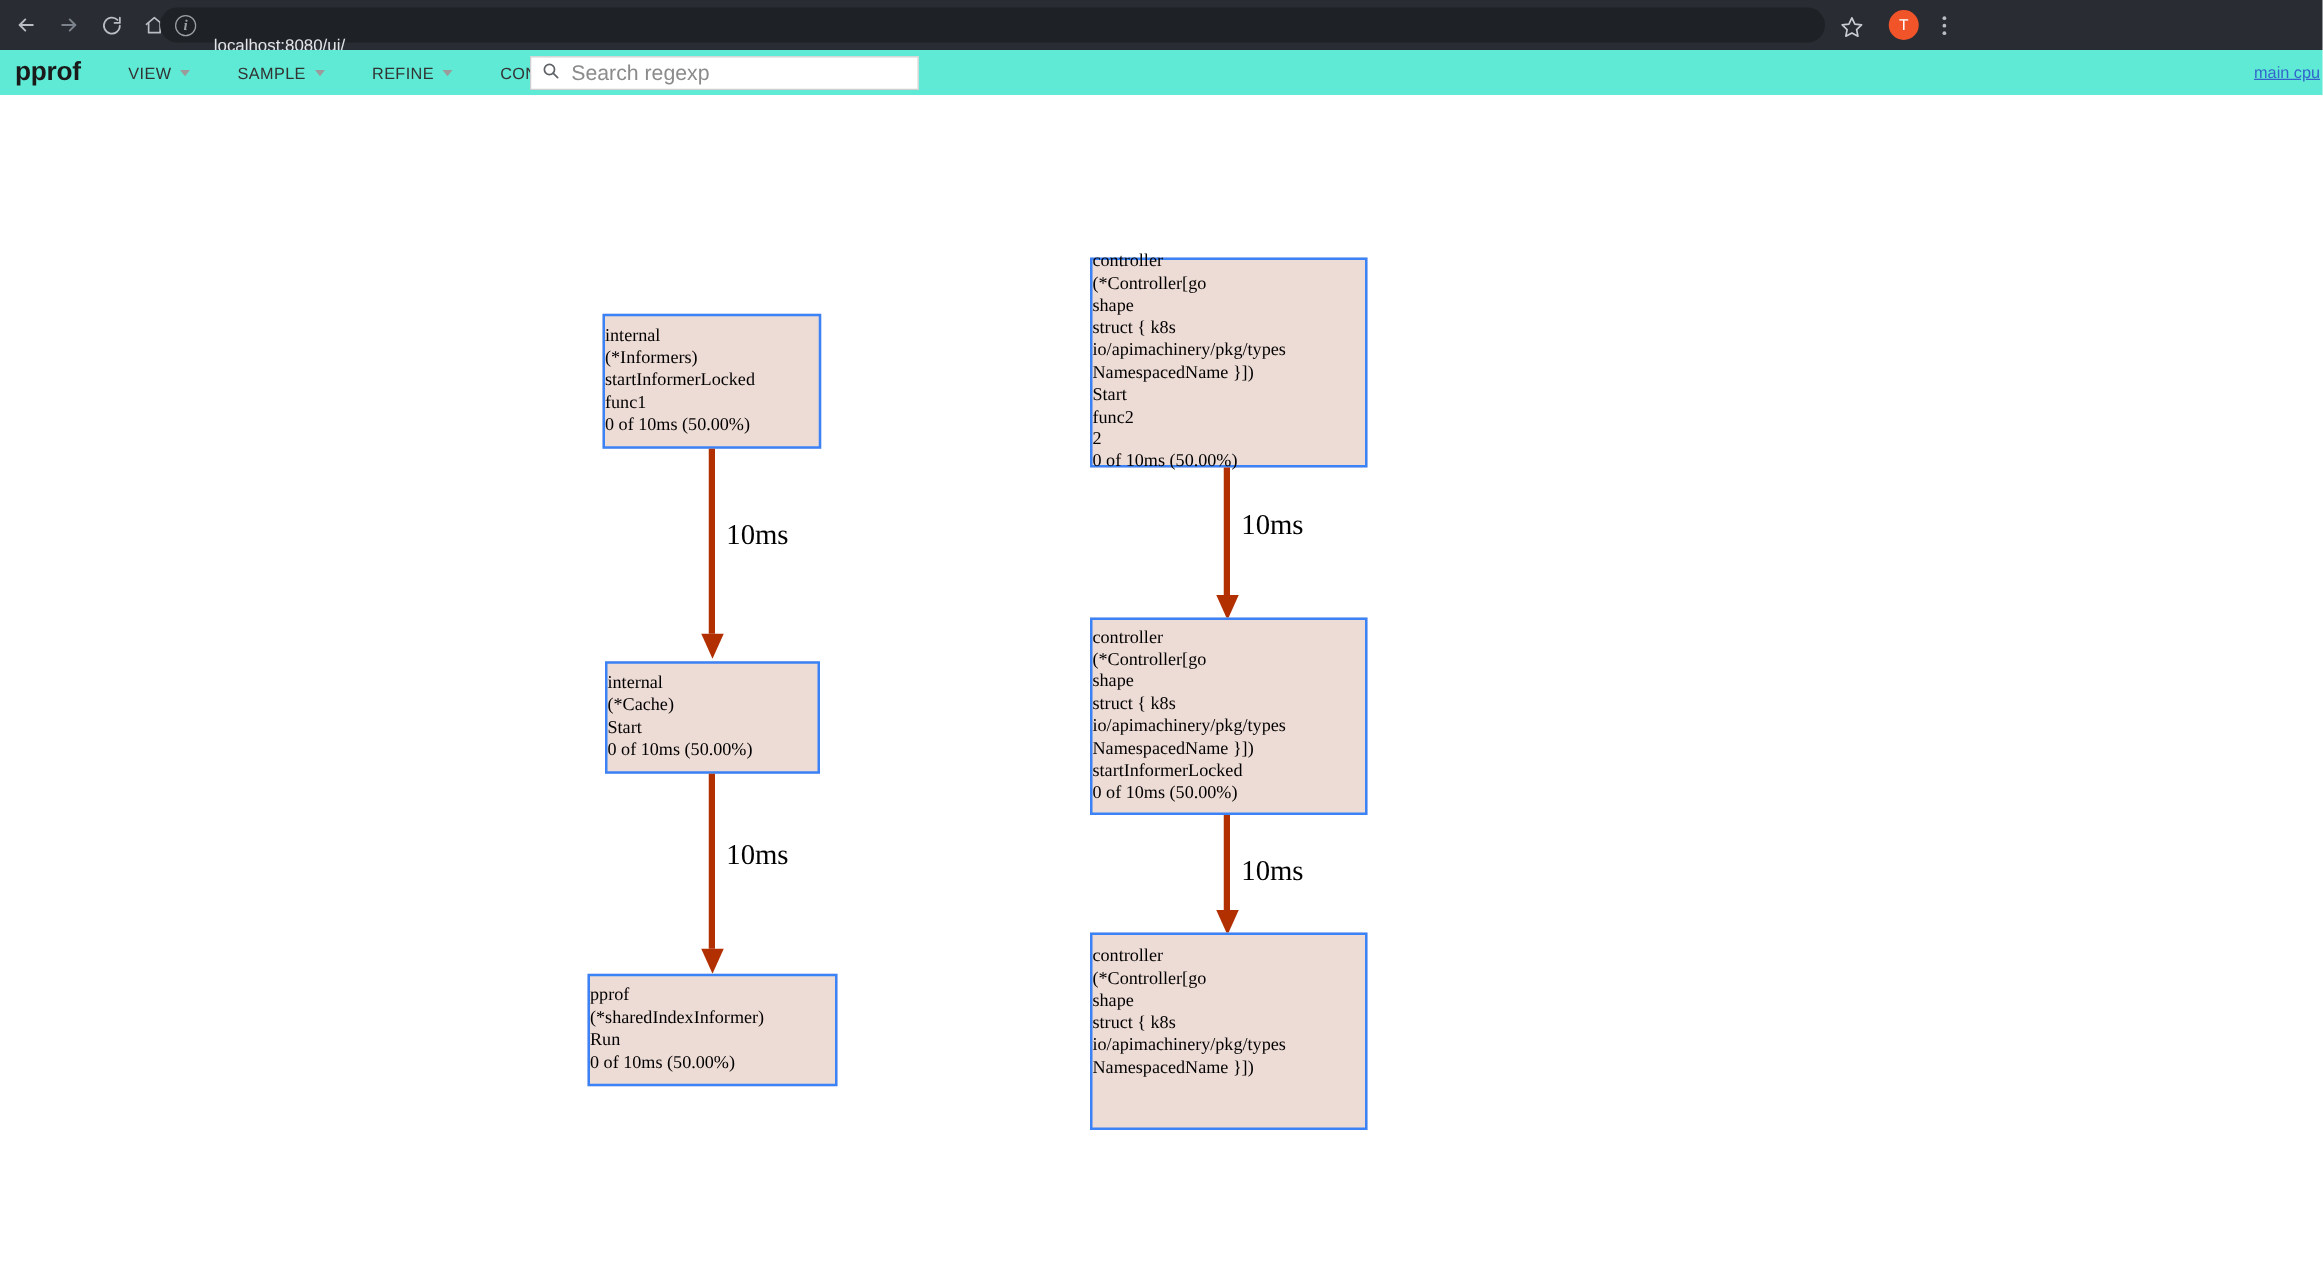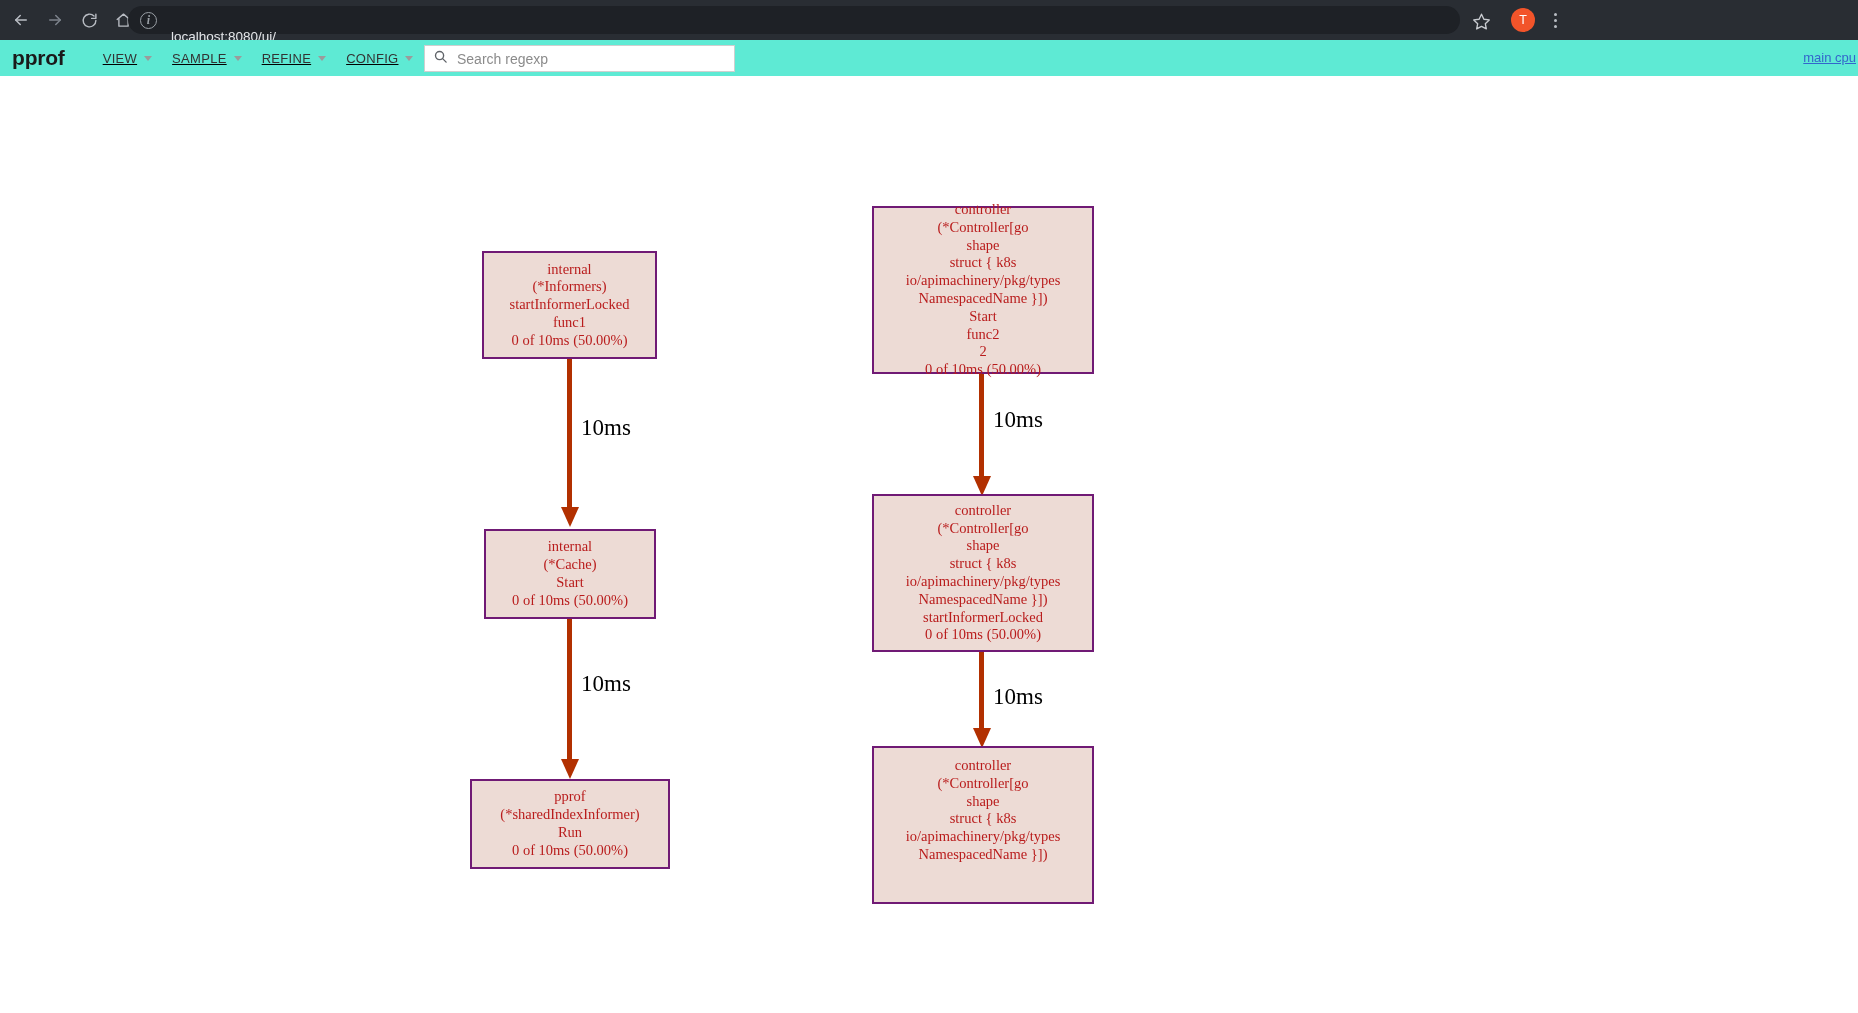--- a/index.html
+++ b/index.html
@@ -75,21 +75,21 @@
     width: 1858px; height: 36px;
     background: #5eead4;
     display: flex; align-items: center;
   }
   .pprof-logo {
     margin-left: 12px;
     font-size: 21px; font-weight: bold; color: #1a1a1a;
     font-family: "Liberation Sans", sans-serif;
     letter-spacing: -0.2px;
   }
-  .menu-group { display: flex; align-items: flex-start; margin-left: 28px; gap: 0px; text-decoration: underline; }
+  .menu-group { display: flex; align-items: flex-start; margin-left: 28px; gap: 18px; }
   .menu-item {
     display: flex; align-items: center;
     padding: 0 10px; height: 36px;
     font-size: 13px; color: #333;
     letter-spacing: 0.3px;
     font-family: "Liberation Sans", sans-serif;
     cursor: default;
   }
   .caret {
     display: inline-block; margin-left: 7px;
@@ -102,21 +102,21 @@
     position: absolute; left: 424px; top: 5px;
     width: 311px; height: 27px;
     background: #fff; border: 1px solid #cfcfcf;
     display: flex; align-items: center;
     padding-left: 8px;
   }
   .search-wrap .mag { flex: 0 0 auto; display: block; }
   .search-input {
     border: 0; outline: 0; margin-left: 7px;
     width: 255px; height: 23px;
-    font-size: 14px; color: #333;
+    font-size: 17px; color: #333;
     font-family: "Liberation Sans", sans-serif;
     background: transparent;
   }
   .search-input::placeholder { color: #8b8b8b; }
   .profile-link {
     position: absolute; right: 2px; top: 10px;
     font-size: 13px; color: #3366cc;
     text-decoration: underline;
     font-family: "Liberation Sans", sans-serif;
   }
@@ -124,25 +124,25 @@
   
   .graph {
     position: absolute; top: 76px; left: 0;
     width: 1858px; height: 937px;
     background: #ffffff;
     overflow: hidden;
   }
   .node {
     position: absolute;
     background: #eddbd5;
-    border: 2px solid #701a75;
+    border: 2px solid #3b82f6;
     display: flex; flex-direction: column;
-    align-items: center; justify-content: center;
+    align-items: flex-start; justify-content: center;
     font-family: "Liberation Serif", serif;
-    color: #b91c1c;
+    color: #000000;
     text-align: center;
   }
   .node .ln { font-size: 14.5px; line-height: 17.8px; white-space: nowrap; }
 
   .edge { position: absolute; }
   .edge .shaft {
     position: absolute; left: 0; top: 0;
     width: 5px; background: #b23000;
   }
   .edge .head {

